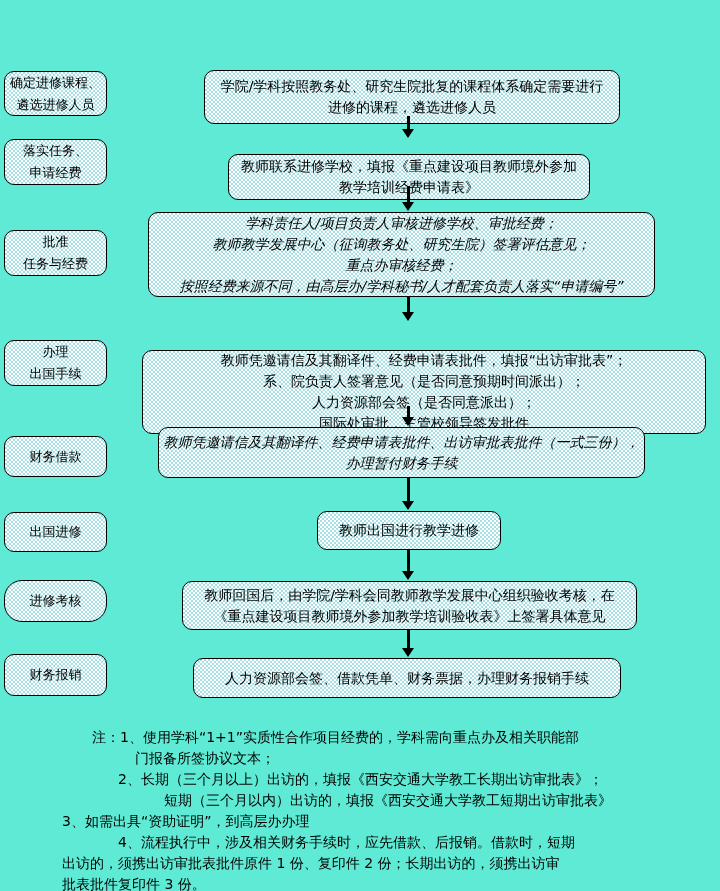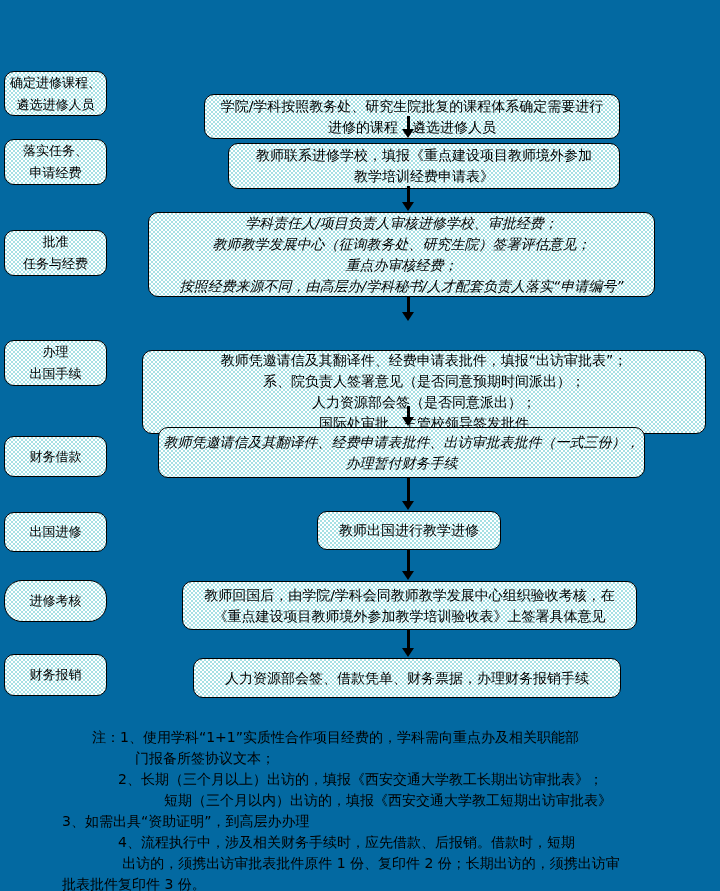--- a/index.html
+++ b/index.html
@@ -6,21 +6,21 @@
     margin: 0;
     padding: 0;
     background: #ffffff;
     font-family: "DejaVu Sans", sans-serif;
     color: #000000;
   }
   #canvas {
     position: relative;
     width: 720px;
     height: 891px;
-    background: #0369a1;
+    background: #5eead4;
     overflow: hidden;
   }
   .box {
     position: absolute;
     box-sizing: border-box;
     border: 1.5px solid #000000;
     border-radius: 10px;
     
     background-image: conic-gradient(#a6e0e4 90deg, #ffffff 90deg 180deg, #a6e0e4 180deg 270deg, #ffffff 270deg);
     background-size: 4px 4px;
@@ -104,25 +104,25 @@
   <div class="box stage" style="top:512px;height:40px;">
     <span>出国进修</span>
   </div>
   <div class="box stage" style="top:580px;height:42px;border-radius:18px;">
     <span>进修考核</span>
   </div>
   <div class="box stage" style="top:654px;height:42px;">
     <span>财务报销</span>
   </div>
 
-  <div class="box step" style="left:204px;top:70px;width:416px;height:45px;margin-top:24px;">
+  <div class="box step" style="left:204px;top:70px;width:416px;height:54px;">
     <span>学院/学科按照教务处、研究生院批复的课程体系确定需要进行
 进修的课程，遴选进修人员</span>
   </div>
-  <div class="box step" style="left:228px;top:143px;width:392px;height:46px;">
+  <div class="box step" style="left:228px;top:154px;width:362px;height:46px;">
     <span>教师联系进修学校，填报《重点建设项目教师境外参加
 教学培训经费申请表》</span>
   </div>
   <div class="box step" style="left:148px;top:212px;width:507px;height:85px;font-style:italic;">
     <span>学科责任人/项目负责人审核进修学校、审批经费；
 教师教学发展中心（征询教务处、研究生院）签署评估意见；
 重点办审核经费；
 按照经费来源不同，由高层办/学科秘书/人才配套负责人落实“申请编号”</span>
   </div>
   <div class="box step" style="left:142px;top:322px;width:564px;height:84px;margin-top:28px;">
@@ -175,17 +175,17 @@
     <div class="head"></div>
   </div>
 
   <div class="notes">
     <div class="note-line" style="margin-left:30px;">注：1、使用学科“1+1”实质性合作项目经费的，学科需向重点办及相关职能部</div>
     <div class="note-line" style="margin-left:73px;">门报备所签协议文本；</div>
     <div class="note-line" style="margin-left:56px;">2、长期（三个月以上）出访的，填报《西安交通大学教工长期出访审批表》；</div>
     <div class="note-line" style="margin-left:102px;">短期（三个月以内）出访的，填报《西安交通大学教工短期出访审批表》</div>
     <div class="note-line" style="">3、如需出具“资助证明”，到高层办办理</div>
     <div class="note-line" style="margin-left:56px;">4、流程执行中，涉及相关财务手续时，应先借款、后报销。借款时，短期</div>
-    <div class="note-line" style="margin-left:0;text-align:center;">出访的，须携出访审批表批件原件 1 份、复印件 2 份；长期出访的，须携出访审</div>
+    <div class="note-line" style="margin-left:0;">出访的，须携出访审批表批件原件 1 份、复印件 2 份；长期出访的，须携出访审</div>
     <div class="note-line" style="margin-left:0;">批表批件复印件 3 份。</div>
   </div>
 
 </div>
 
 </body></html>

